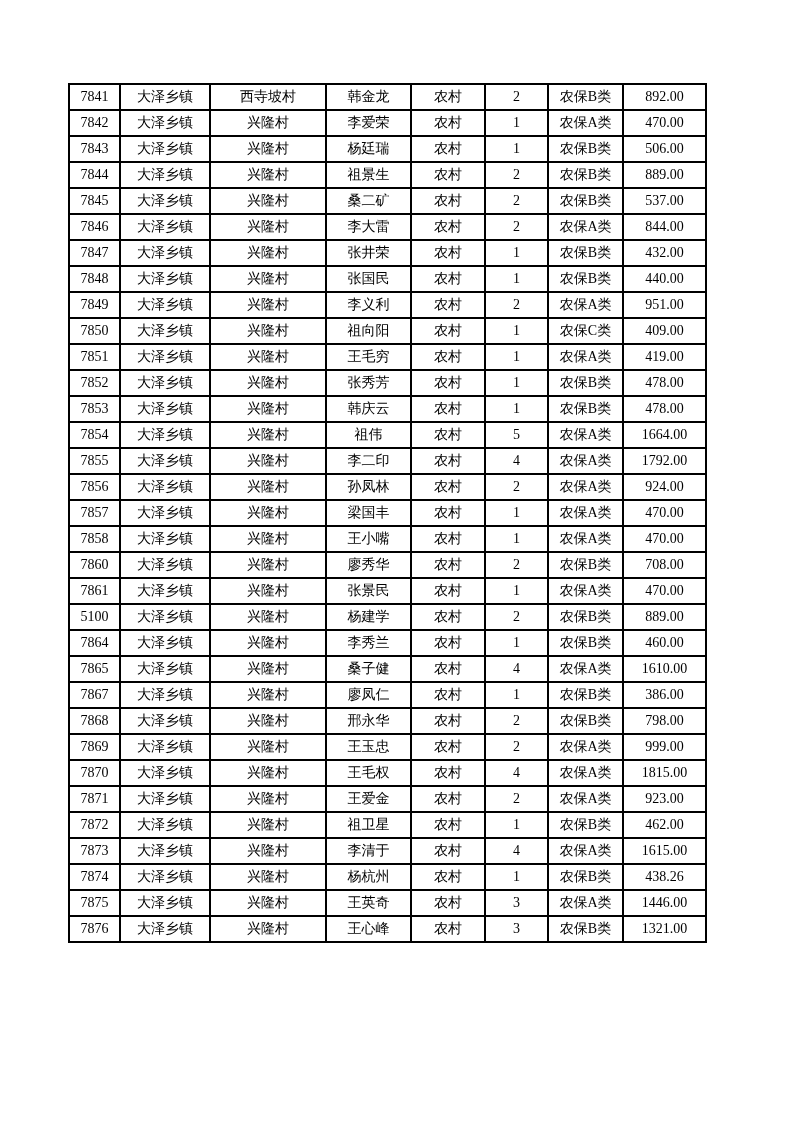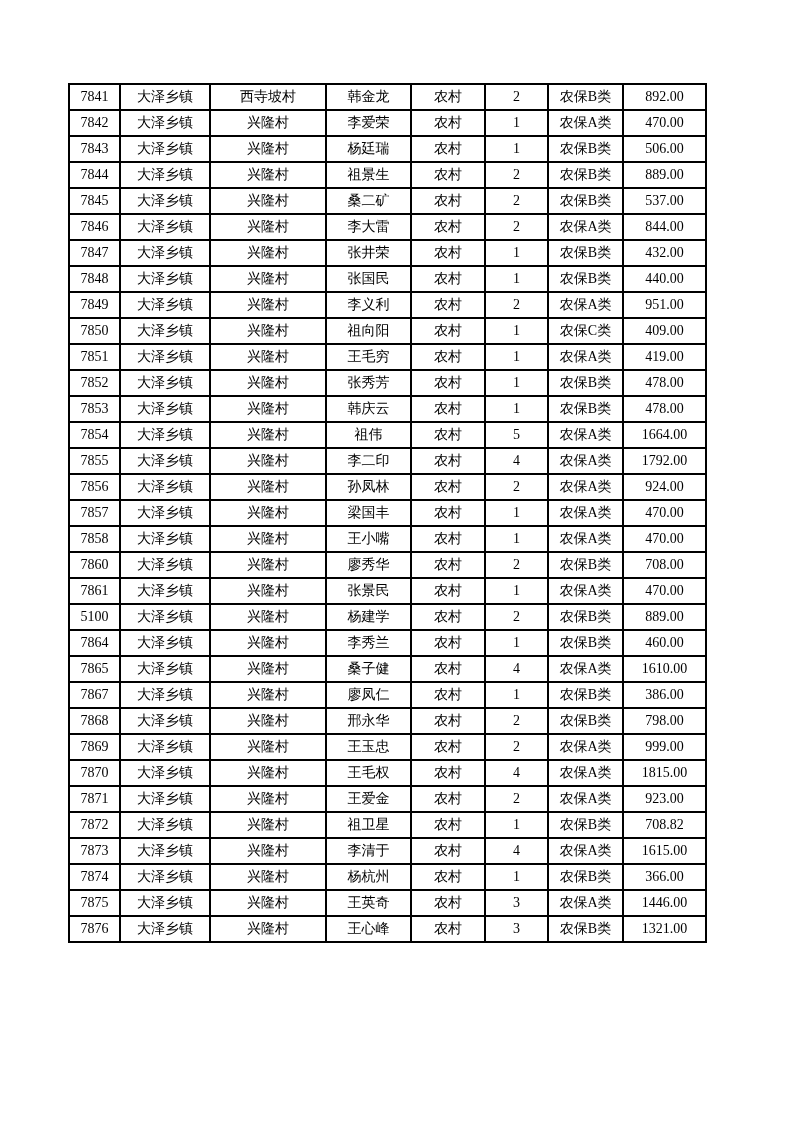--- a/index.html
+++ b/index.html
@@ -336,41 +336,41 @@
           <td>923.00</td>
         </tr>
         <tr>
           <td>7872</td>
           <td>大泽乡镇</td>
           <td>兴隆村</td>
           <td>祖卫星</td>
           <td>农村</td>
           <td>1</td>
           <td>农保B类</td>
-          <td>708.82</td>
+          <td>462.00</td>
         </tr>
         <tr>
           <td>7873</td>
           <td>大泽乡镇</td>
           <td>兴隆村</td>
           <td>李清于</td>
           <td>农村</td>
           <td>4</td>
           <td>农保A类</td>
           <td>1615.00</td>
         </tr>
         <tr>
           <td>7874</td>
           <td>大泽乡镇</td>
           <td>兴隆村</td>
           <td>杨杭州</td>
           <td>农村</td>
           <td>1</td>
           <td>农保B类</td>
-          <td>366.00</td>
+          <td>438.26</td>
         </tr>
         <tr>
           <td>7875</td>
           <td>大泽乡镇</td>
           <td>兴隆村</td>
           <td>王英奇</td>
           <td>农村</td>
           <td>3</td>
           <td>农保A类</td>
           <td>1446.00</td>

